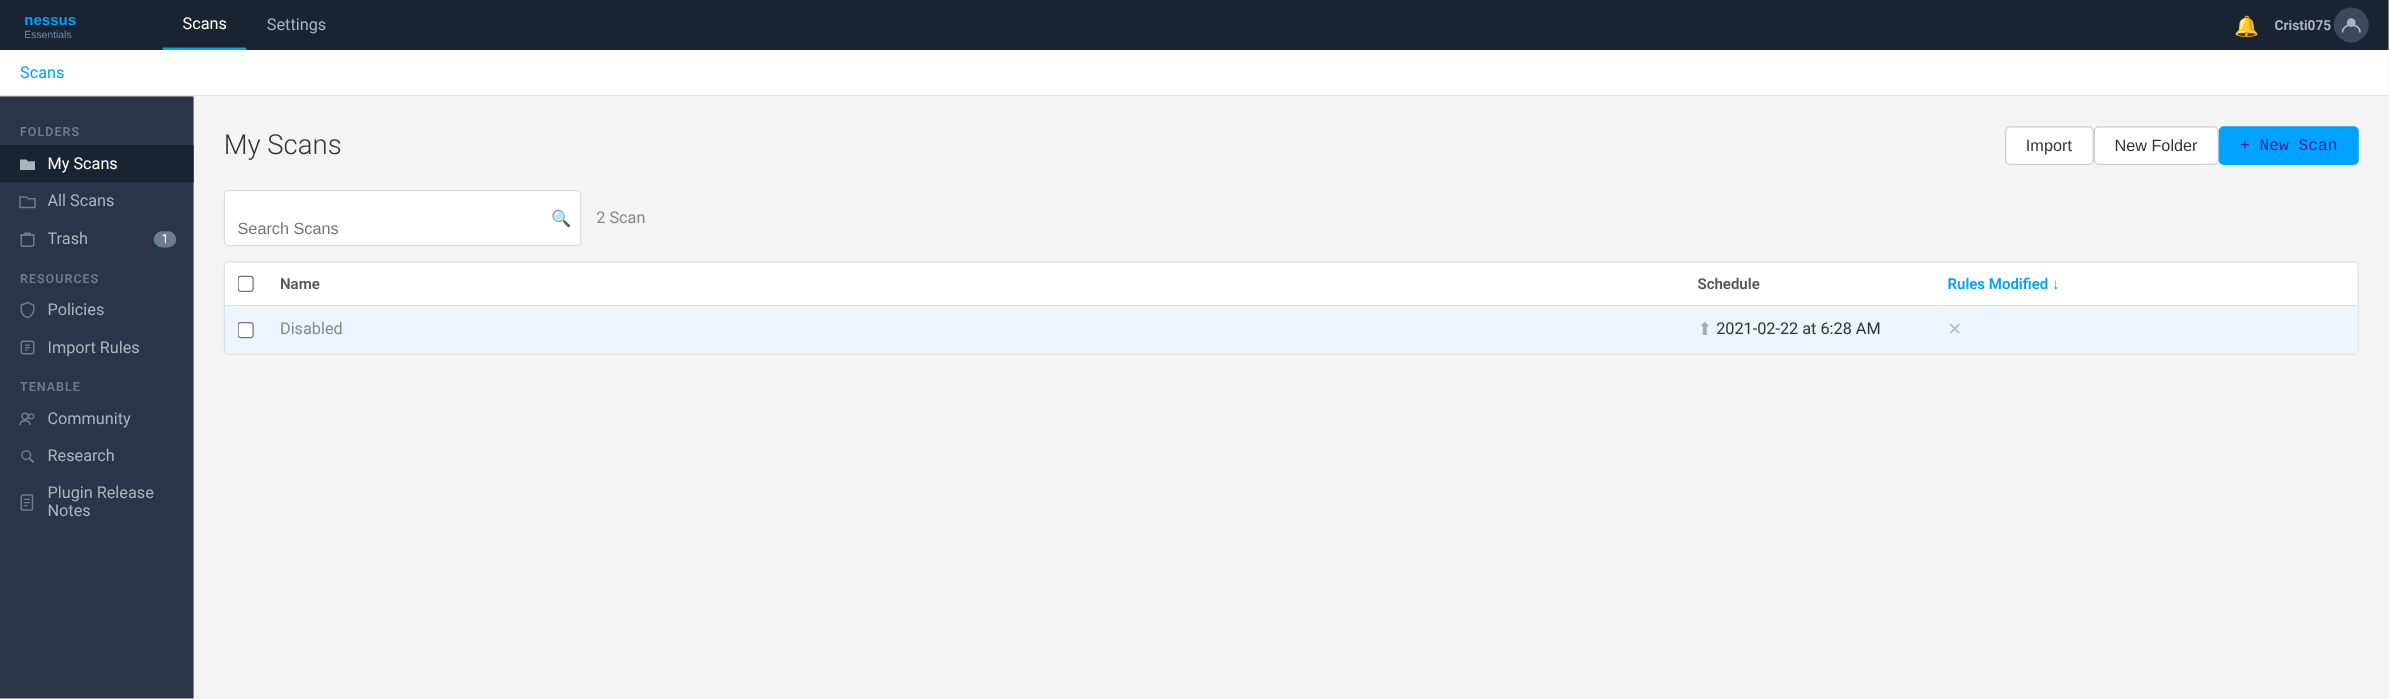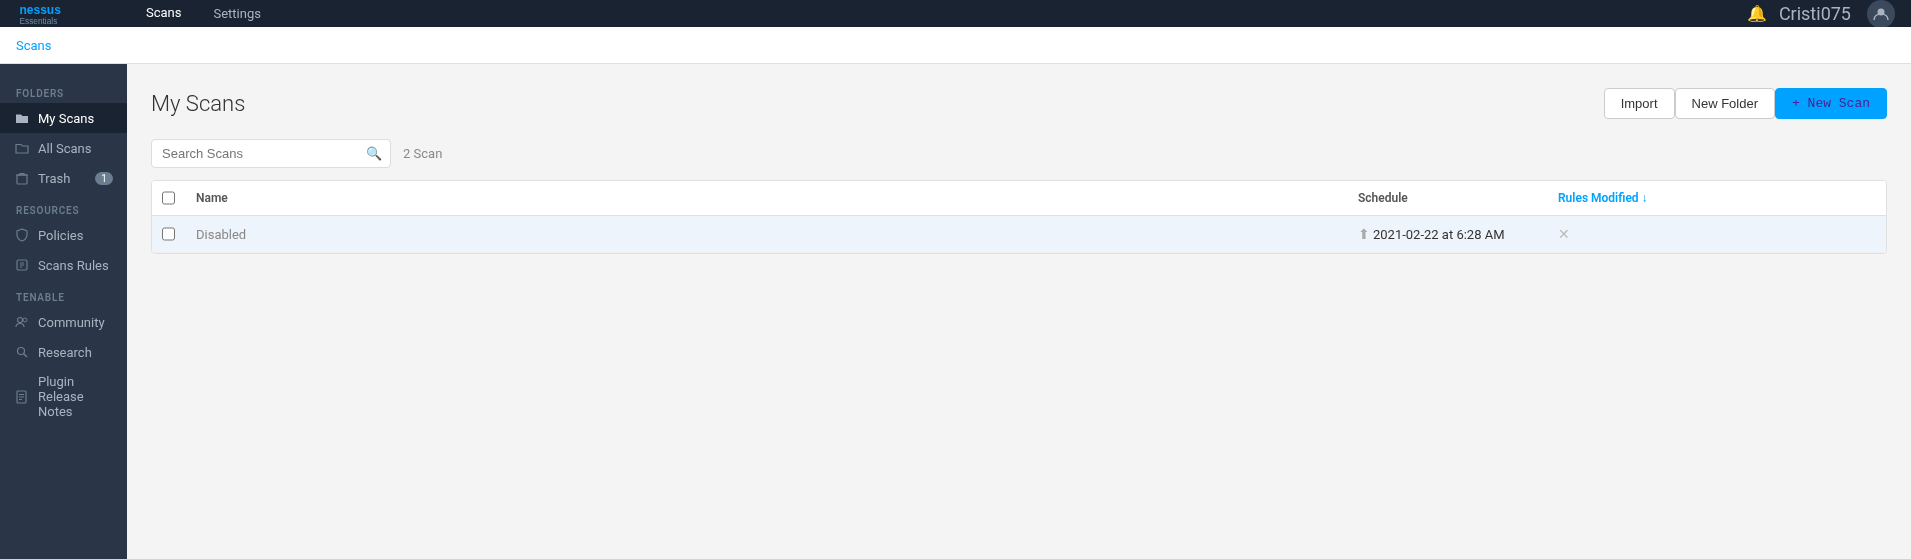--- a/index.html
+++ b/index.html
@@ -1,21 +1,21 @@
 <!DOCTYPE html>
 <html><head>
   <meta charset="utf-8">
   <style>
     * { box-sizing: border-box; margin: 0; padding: 0; }
     body { font-family: -apple-system, BlinkMacSystemFont, 'Segoe UI', Roboto, sans-serif; font-size: 13px; color: #333; background: #f4f4f4; display: flex; flex-direction: column; height: 100vh; overflow: hidden; }
 
     
     .topnav {
       background: #1a2332;
-      height: 27px;
+      height: 40px;
       display: flex;
       align-items: center;
       padding: 0 16px;
       flex-shrink: 0;
     }
     .topnav-logo {
       display: flex;
       align-items: center;
       margin-right: 24px;
     }
@@ -42,24 +42,25 @@
       margin-left: auto;
     }
     .topnav-bell {
       color: #aab4c0;
       font-size: 16px;
       cursor: pointer;
     }
     .topnav-user {
       display: flex;
       align-items: center;
-      gap: 16px;
+      gap: 2px;
       color: #aab4c0;
       cursor: pointer;
-      font-size: 18px;
+      font-size: 11px;
+      font-weight: bold;
     }
     .topnav-avatar {
       width: 28px; height: 28px;
       background: #3a4a5c;
       border-radius: 50%;
       display: flex; align-items: center; justify-content: center;
       color: #fff; font-size: 12px;
     }
 
     
@@ -75,21 +76,21 @@
 
     
     .main-layout {
       display: flex;
       flex: 1;
       overflow: hidden;
     }
 
     
     .sidebar {
-      width: 127px;
+      width: 155px;
       background: #2a3547;
       display: flex;
       flex-direction: column;
       flex-shrink: 0;
       overflow-y: auto;
       padding-top: 12px;
     }
     .sidebar-section-label {
       color: #6b7d8f;
       font-size: 10px;
@@ -166,23 +167,23 @@
       margin-bottom: 12px;
     }
     .search-box {
       position: relative;
       display: flex;
       align-items: center;
     }
     .search-input {
       border: 1px solid #ddd;
       border-radius: 4px;
-      padding: 6px 30px 6px 10px;
-      font-size: 13px;
-      width: 240px;
+      padding: 22px 30px 6px 10px;
+      font-size: 13px;
+      width: 286px;
       background: #fff;
       color: #666;
       outline: none;
     }
     .search-icon {
       position: absolute;
       right: 8px;
       color: #aaa;
       font-size: 13px;
     }
@@ -311,21 +312,21 @@
       </span>
       <span>Policies</span>
     </div>
     <div class="sidebar-item">
       <span class="sidebar-icon">
         <svg width="14" height="14" viewBox="0 0 14 14" fill="none">
           <rect x="2" y="2" width="10" height="10" rx="1.5" stroke="#6b7d8f" stroke-width="1.2" fill="none"></rect>
           <path d="M5 5h4M5 7h4M5 9h2" stroke="#6b7d8f" stroke-width="1"></path>
         </svg>
       </span>
-      <span>Scans Rules</span>
+      <span>Import Rules</span>
     </div>
 
     <div class="sidebar-section-label">TENABLE</div>
 
     <div class="sidebar-item">
       <span class="sidebar-icon">
         <svg width="14" height="14" viewBox="0 0 14 14" fill="none">
           <circle cx="5" cy="5" r="2.5" stroke="#6b7d8f" stroke-width="1.2" fill="none"></circle>
           <circle cx="10" cy="5" r="2" stroke="#6b7d8f" stroke-width="1" fill="none"></circle>
           <path d="M1 12c0-2.5 1.8-3.5 4-3.5s4 1 4 3.5" stroke="#6b7d8f" stroke-width="1.2" fill="none"></path>

